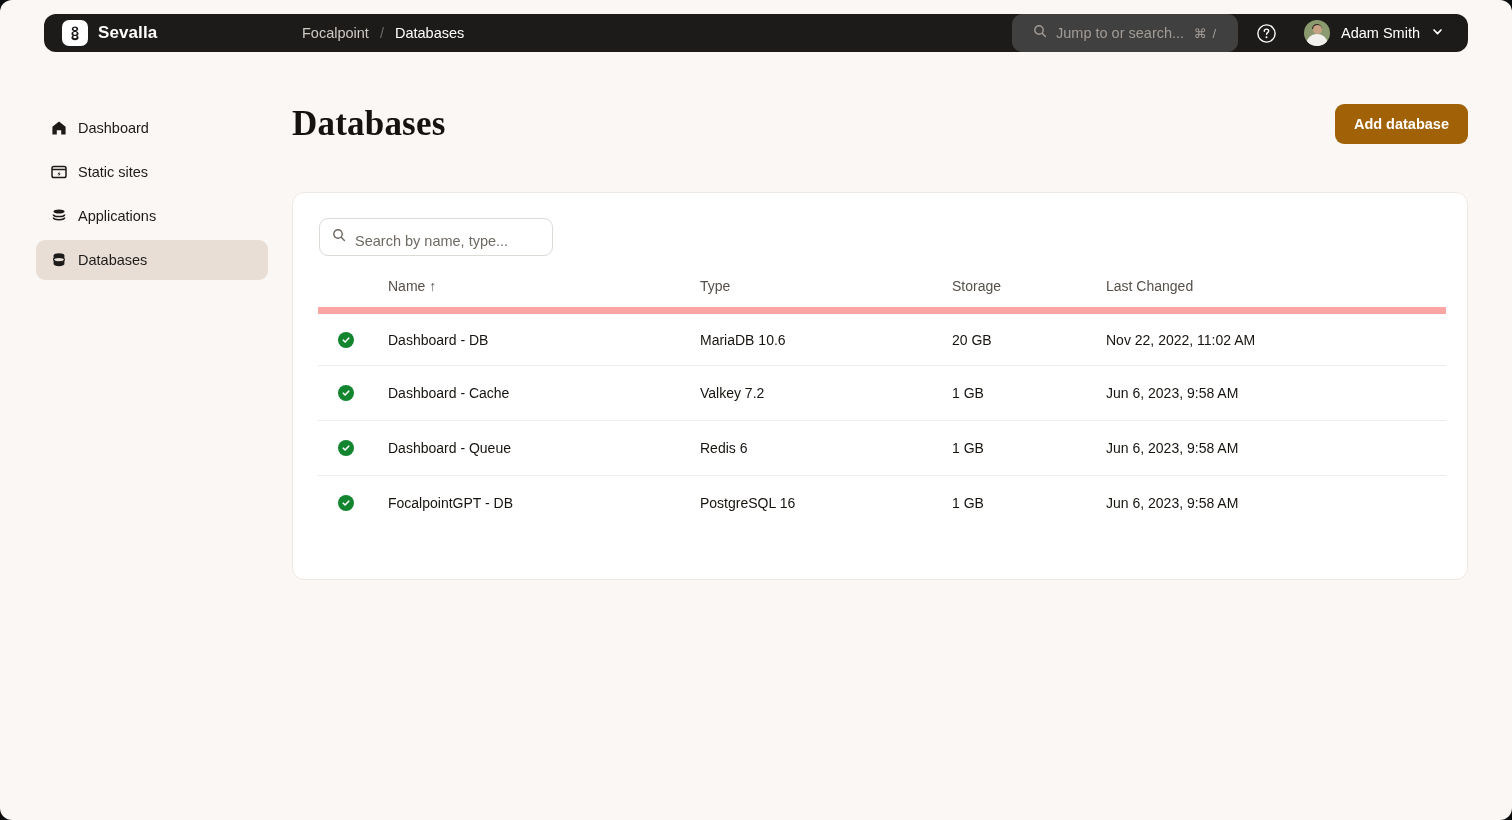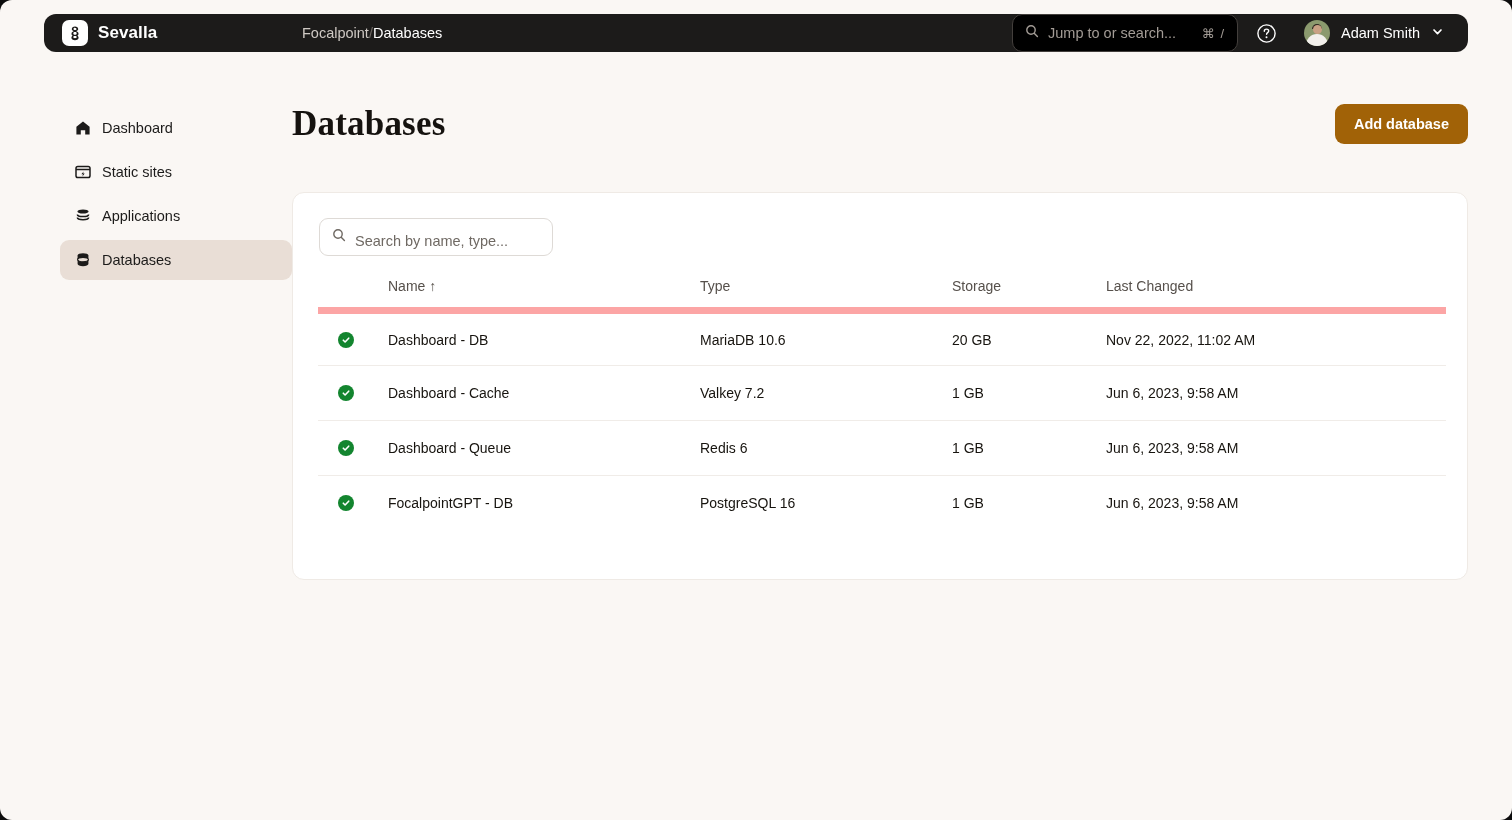--- a/index.html
+++ b/index.html
@@ -54,20 +54,21 @@
   .brand-name {
     color: #ffffff;
     font-size: 17px;
     font-weight: bold;
     letter-spacing: .1px;
   }
 
   .breadcrumb {
     display: flex;
     align-items: center;
+    gap: 11px;
     font-size: 14.5px;
   }
   .crumb-muted { color: #cfc9c4; }
   .crumb-sep { color: #6e6863; }
   .crumb-active { color: #ffffff; }
 
   .topbar-right {
     margin-left: auto;
     display: flex;
     align-items: center;
@@ -76,22 +77,22 @@
   }
 
   .search-box {
     width: 226px;
     height: 38px;
     border: 1px solid #433f3c;
     border-radius: 10px;
     display: flex;
     align-items: center;
     gap: 9px;
-    padding: 0 12px;
-    background: #000000;
+    padding: 0 20px;
+    background: #404040;
   }
   .search-box .ph {
     color: #a39c96;
     font-size: 14.5px;
     flex: 1;
     white-space: nowrap;
   }
   .kbd {
     color: #a39c96;
     font-size: 13px;
@@ -141,21 +142,21 @@
   }
   .user-name {
     color: #ffffff;
     font-size: 14.5px;
     white-space: nowrap;
   }
 
   
   .sidebar {
     position: absolute;
-    left: 60px;
+    left: 36px;
     top: 108px;
     width: 232px;
   }
   .nav-item {
     height: 40px;
     display: flex;
     align-items: center;
     gap: 11px;
     padding: 0 14px;
     border-radius: 9px;

